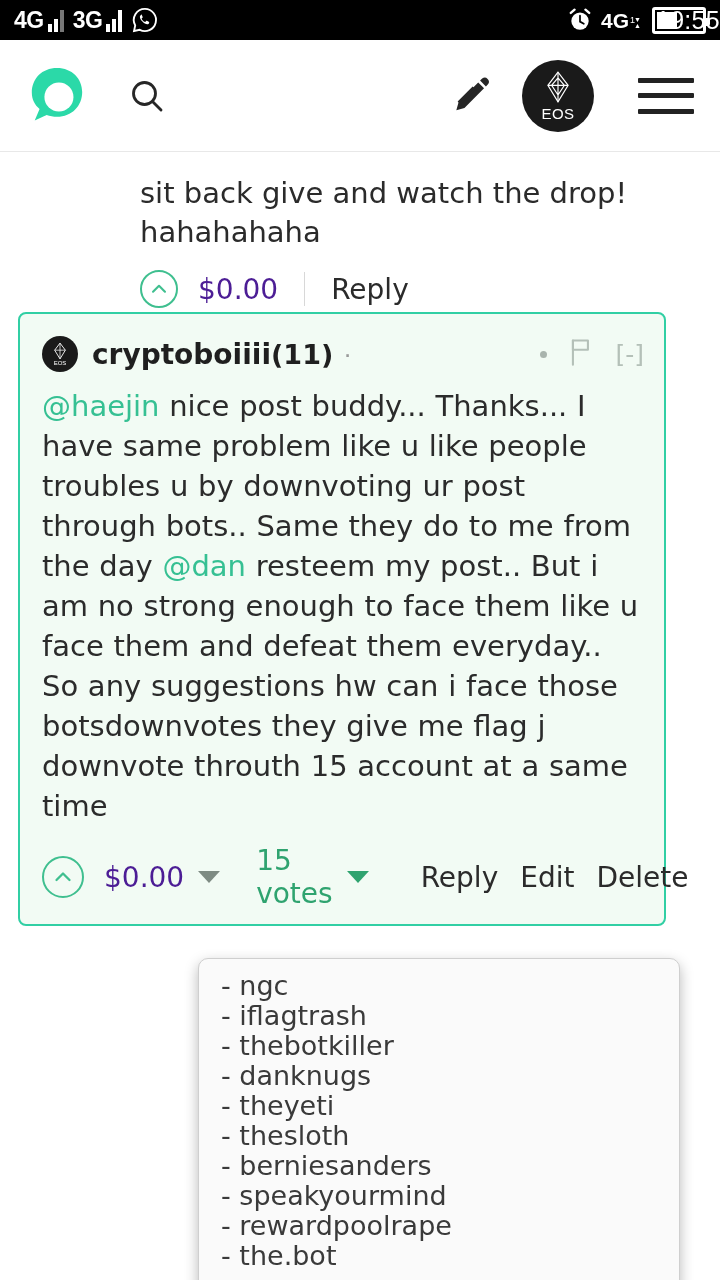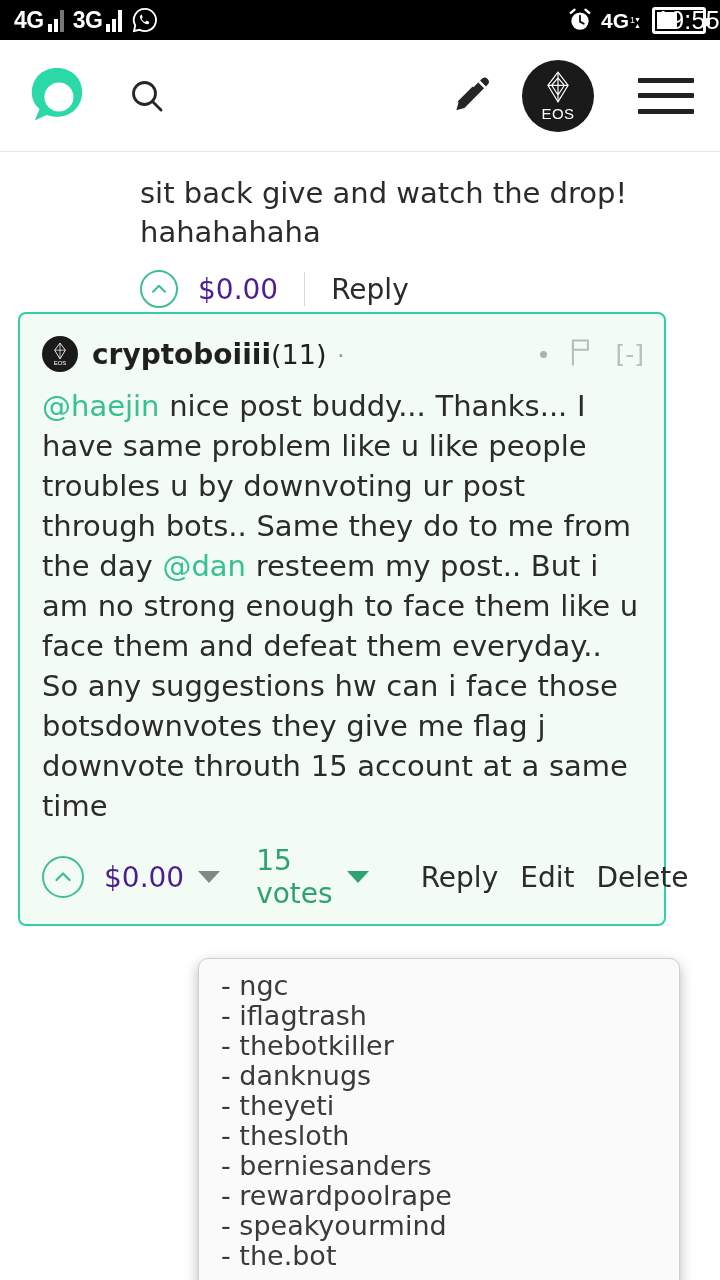--- a/index.html
+++ b/index.html
@@ -95,21 +95,21 @@
   .mini-avatar {
     width: 36px; height: 36px; border-radius: 50%; background: #1a1a1a;
     display: flex; flex-direction: column; align-items: center; justify-content: center;
     color: #fff; flex: 0 0 auto;
   }
   .mini-avatar .eos-text { font-size: 6px; line-height: 6px; margin-top: 0px; }
   .uname {
     font-size: 28px; font-weight: 700; color: #1f1f1f; margin-left: 14px;
     font-family: "DejaVu Sans", sans-serif;
   }
-  .urep { font-size: 27px; font-weight: 400; color: #1f1f1f; font-family: "DejaVu Sans", sans-serif; }
+  .urep { font-size: 27px; font-weight: 700; color: #1f1f1f; font-family: "DejaVu Sans", sans-serif; }
   .dot-sep { color: #9a9a9a; font-size: 26px; margin: 0 10px; }
   .ago { font-size: 26px; color: #8e8e8e; font-family: "DejaVu Sans", sans-serif; }
   .head-right { margin-left: auto; display: flex; align-items: center; gap: 20px; }
   .tiny-dot { width: 7px; height: 7px; border-radius: 50%; background: #a9b4ad; display: block; }
   .collapse { font-size: 25px; color: #b4c0b8; font-family: "DejaVu Sans", sans-serif; }
 
   .card-body {
     margin-top: 14px; font-size: 29px; line-height: 1.38; color: #2b2b2b;
     font-family: "DejaVu Sans", sans-serif; word-spacing: .5px;
   }
@@ -285,19 +285,19 @@
     </div>
 
     <div class="voters" id="voters-list">
         <div class="voter">- ngc</div>
         <div class="voter">- iflagtrash</div>
         <div class="voter">- thebotkiller</div>
         <div class="voter">- danknugs</div>
         <div class="voter">- theyeti</div>
         <div class="voter">- thesloth</div>
         <div class="voter">- berniesanders</div>
+        <div class="voter">- speakyourmind</div>
         <div class="voter">- rewardpoolrape</div>
-        <div class="voter">- speakyourmind</div>
         <div class="voter">- the.bot</div>
       </div>
 
   </div>
 </div>
 
 </body></html>

